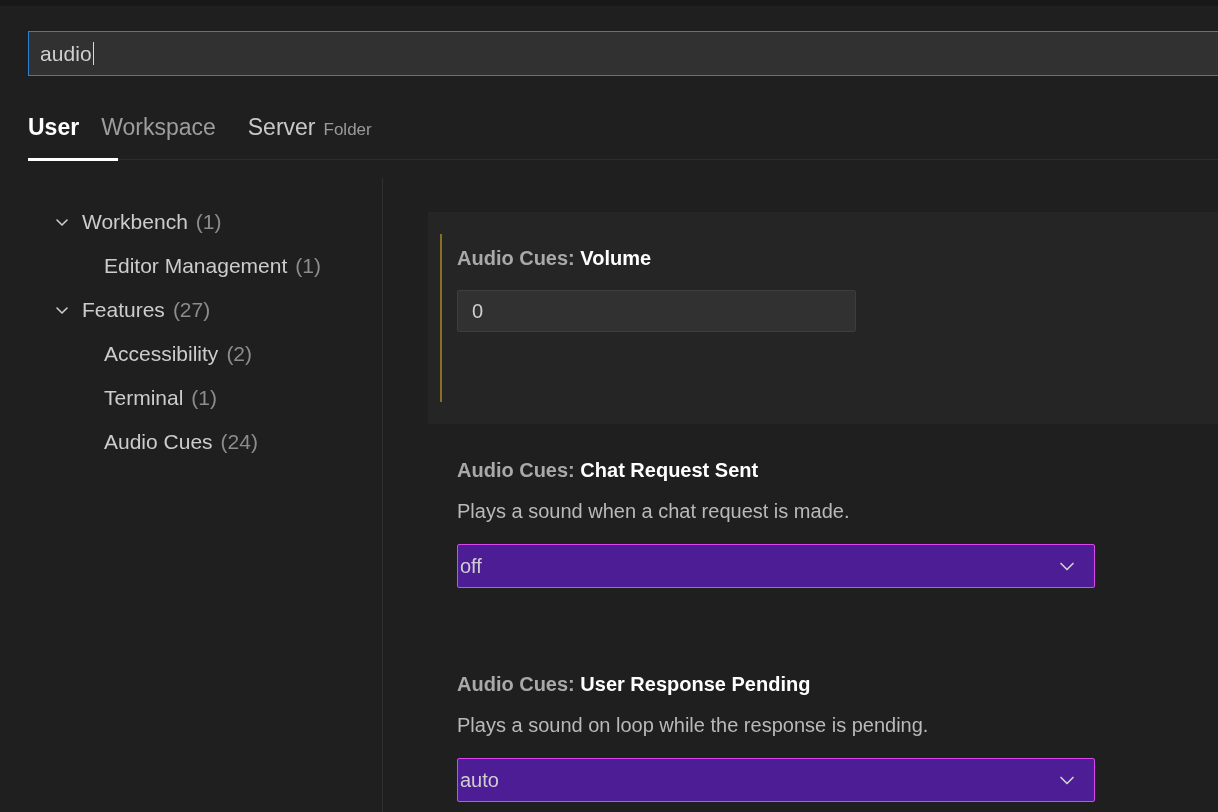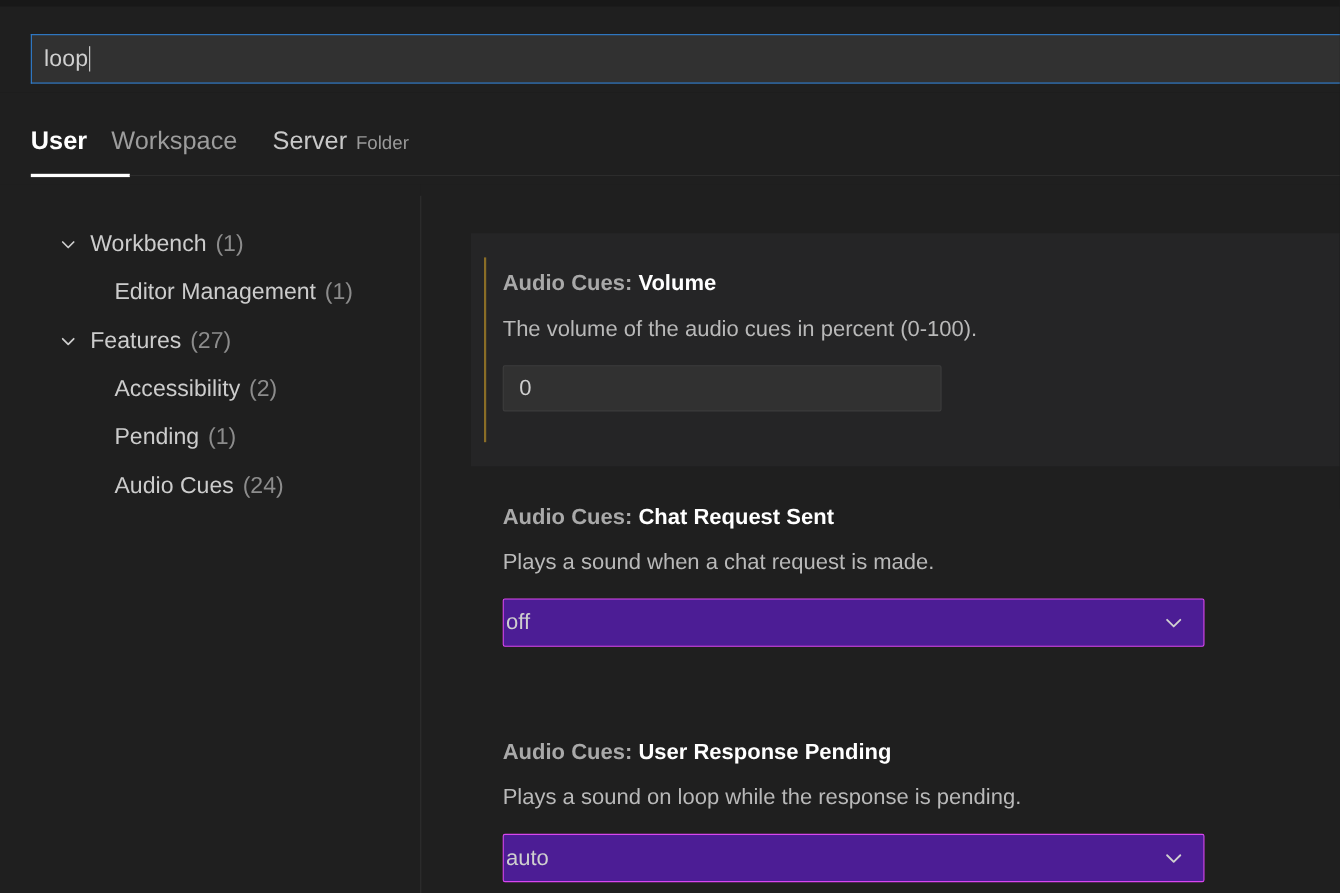--- a/index.html
+++ b/index.html
@@ -273,21 +273,21 @@
 </style>
 </head>
 <body>
 
 <div id="app">
 
   <div class="top-strip"></div>
 
   <div class="search-row">
     <div class="search-box" title="Search settings">
-      <span class="search-text">loop</span>
+      <span class="search-text">audio</span>
       <span class="search-caret"></span>
     </div>
   </div>
 
   <div class="tabbar">
     <div class="tabs">
       <div class="tab active">User</div>
       <div class="tab">Workspace</div>
       <div class="tab server">Server</div>
       <div class="tab folder">Folder</div>
@@ -328,21 +328,21 @@
         </div>
 
         <div class="tree-row child">
           <span class="twisty"></span>
           <span class="tree-label">Accessibility</span>
           <span class="tree-count">(2)</span>
         </div>
 
         <div class="tree-row child">
           <span class="twisty"></span>
-          <span class="tree-label">Pending</span>
+          <span class="tree-label">Terminal</span>
           <span class="tree-count">(1)</span>
         </div>
 
         <div class="tree-row child">
           <span class="twisty"></span>
           <span class="tree-label">Audio Cues</span>
           <span class="tree-count">(24)</span>
         </div>
 
       </div>
@@ -351,21 +351,20 @@
     <div class="sidebar-divider"></div>
 
     <div class="settings">
 
       <div class="setting-card highlighted" style="top:28px; height:212px;">
         <div class="modified-bar"></div>
         <div class="setting-inner" style="top:34px;">
           <div class="setting-title">
             <span>Audio Cues: </span><span class="key">Volume</span>
           </div>
-          <div class="setting-desc">The volume of the audio cues in percent (0-100).</div>
           <div class="num-input">
             <span>0</span>
           </div>
         </div>
       </div>
 
       <div class="setting-card" style="top:240px; height:214px;">
         <div class="setting-inner" style="top:34px;">
           <div class="setting-title">
             <span>Audio Cues: </span><span class="key">Chat Request Sent</span>

